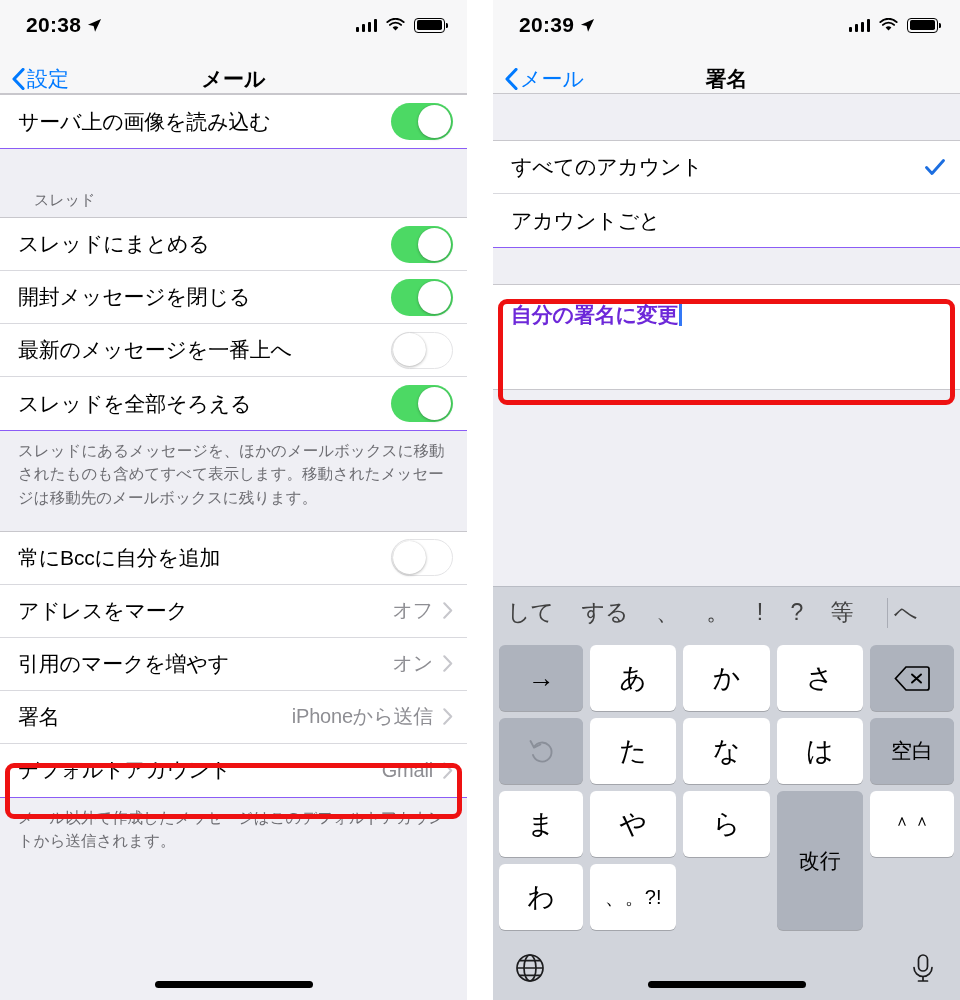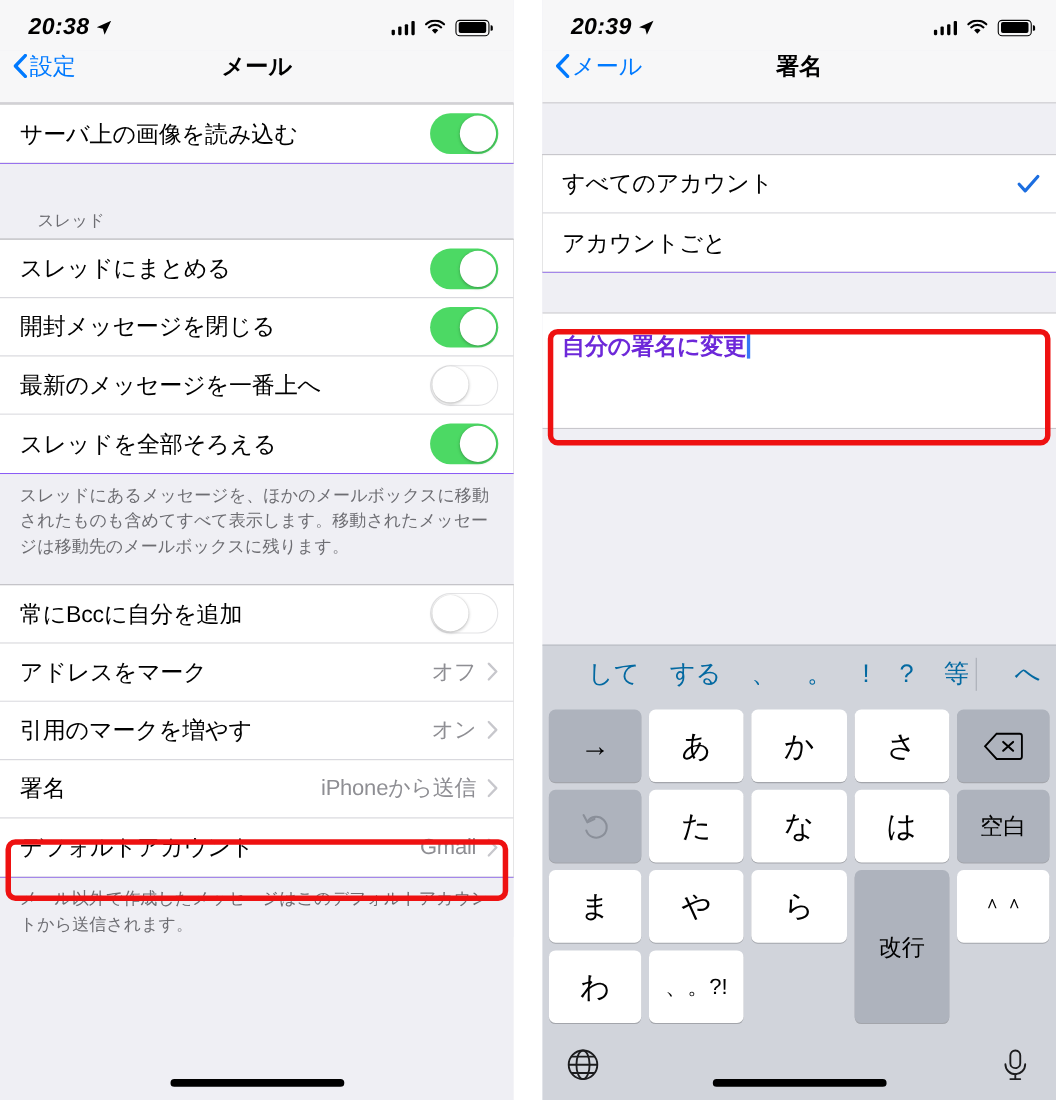--- a/index.html
+++ b/index.html
@@ -16,21 +16,21 @@
     position: absolute; top: 0; height: 1000px; width: 467px;
     background: #efeff4; overflow: hidden;
   }
   .phone.left  { left: 0; }
   .phone.right { left: 493px; }
 
   
   .statusbar {
     height: 46px; background: #f7f7f8;
     display: flex; align-items: center;
-    padding: 4px 22px 0 26px; position: relative; font-style: italic;
+    padding: 4px 22px 0 26px; position: relative;
   }
   .sb-time {
     font-size: 21px; font-weight: bold; color: #000;
     letter-spacing: .3px; display:flex; align-items:center; gap:6px;
   }
   .loc-arrow { display:inline-block; width:15px; height:15px; }
   .sb-right { margin-left:auto; display:flex; align-items:center; gap:9px; }
   .bars { display:flex; align-items:flex-end; gap:2.5px; height:13px; }
   .bars i { display:block; width:3.5px; background:#000; border-radius:1px; }
   .bars i:nth-child(1){height:5px}
@@ -43,21 +43,21 @@
   }
   .battery::after {
     content:""; position:absolute; right:-4px; top:4.5px;
     width:2.2px; height:5px; background:#000; border-radius:0 1.5px 1.5px 0;
   }
   .battery b { display:block; height:100%; width:100%; background:#000; border-radius:1.8px; }
 
   
   .navbar {
     height: 48px; background: #f7f7f8; position: relative;
-    display: flex; align-items: flex-start;
+    display: flex; align-items: flex-end;
     border-bottom: 1px solid #c8c7cc;
   }
   .navback {
     display:flex; align-items:center; gap:2px;
     padding-left: 12px; color:#007aff; font-size: 21px; cursor:pointer;
   }
   .chev-back { width:13px; height:22px; flex:none; }
   .navtitle {
     position:absolute; left:0; right:0; text-align:center;
     font-size: 21px; font-weight: bold; color:#000; pointer-events:none;
@@ -134,21 +134,21 @@
   .keyboard {
     position:absolute; left:0; right:0; bottom:0; height: 414px;
     background:#d1d4db;
   }
   .predict {
     height: 52px; display:flex; align-items:center;
     border-top: 1px solid #b9bcc4;
     padding: 0 14px;
   }
   .predict .pslot {
-    font-size: 23px; color:#0369a1; text-align:right;
+    font-size: 23px; color:#404040; text-align:left;
     flex: 1 1 auto; cursor:pointer;
   }
   .predict .divider { width:1px; height:30px; background:#a9acb5; margin:0 6px; }
   .predict .pslot.last { flex: 0 0 52px; }
 
   .keygrid {
     display:grid;
     grid-template-columns: 84px 1fr 1fr 1fr 84px;
     grid-template-rows: repeat(4, 1fr);
     gap: 7px; padding: 7px 6px 6px 6px;

